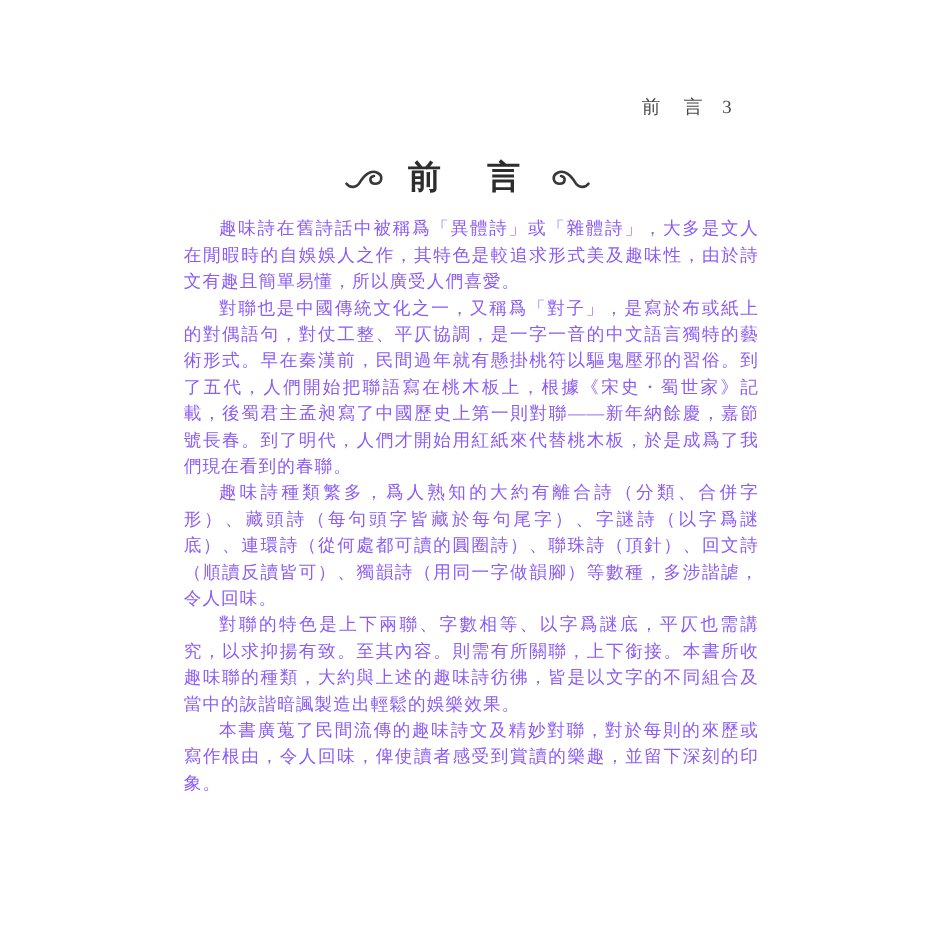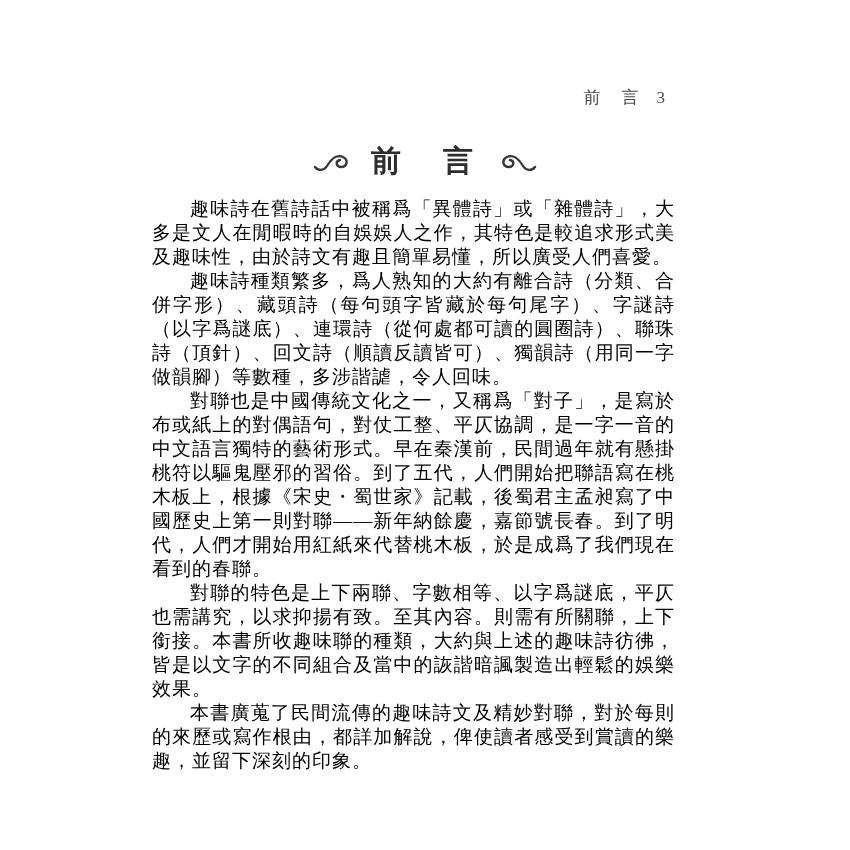--- a/index.html
+++ b/index.html
@@ -43,27 +43,27 @@
     font-weight: 600;
     color: #2d2d2d;
     letter-spacing: 6px;
     white-space: nowrap;
   }
   .flourish { display: inline-flex; align-items: center; }
   .flourish svg { display: block; }
   .flourish.mirrored svg { transform: scaleX(-1); }
   .content {
     position: absolute;
-    left: 152px;
+    left: 167px;
     top: 197px;
     width: 523px;
-    font-size: 19px;
+    font-size: 16px;
     line-height: 24px;
     letter-spacing: 1px;
-    color: #000000;
+    color: #8b5cf6;
     text-align: justify;
     text-justify: inter-ideograph;
   }
   .content p.para {
     margin: 0;
     text-indent: 2em;
   }
 </style>
 </head>
 <body>
@@ -83,19 +83,19 @@
     <h1 class="title-text">前　言</h1>
     <span class="flourish mirrored">
       <svg width="40" height="24" viewBox="0 0 40 24" xmlns="http://www.w3.org/2000/svg">
         <path d="M2 17 C5 21 11 21 14 16 C18 9 24 4 30 7 C36 10 34 17 28 17 C23 17 22 11 27 10" fill="none" stroke="#383838" stroke-width="2.4" stroke-linecap="round"></path>
       </svg>
     </span>
   </div>
 
   <div class="content">
       <p class="para">趣味詩在舊詩話中被稱爲「異體詩」或「雜體詩」，大多是文人在閒暇時的自娛娛人之作，其特色是較追求形式美及趣味性，由於詩文有趣且簡單易懂，所以廣受人們喜愛。</p>
+      <p class="para">對聯也是中國傳統文化之一，又稱爲「對子」，是寫於布或紙上的對偶語句，對仗工整、平仄協調，是一字一音的中文語言獨特的藝術形式。早在秦漢前，民間過年就有懸掛桃符以驅鬼壓邪的習俗。到了五代，人們開始把聯語寫在桃木板上，根據《宋史・蜀世家》記載，後蜀君主孟昶寫了中國歷史上第一則對聯——新年納餘慶，嘉節號長春。到了明代，人們才開始用紅紙來代替桃木板，於是成爲了我們現在看到的春聯。</p>
       <p class="para">趣味詩種類繁多，爲人熟知的大約有離合詩（分類、合併字形）、藏頭詩（每句頭字皆藏於每句尾字）、字謎詩（以字爲謎底）、連環詩（從何處都可讀的圓圈詩）、聯珠詩（頂針）、回文詩（順讀反讀皆可）、獨韻詩（用同一字做韻腳）等數種，多涉諧謔，令人回味。</p>
-      <p class="para">對聯也是中國傳統文化之一，又稱爲「對子」，是寫於布或紙上的對偶語句，對仗工整、平仄協調，是一字一音的中文語言獨特的藝術形式。早在秦漢前，民間過年就有懸掛桃符以驅鬼壓邪的習俗。到了五代，人們開始把聯語寫在桃木板上，根據《宋史・蜀世家》記載，後蜀君主孟昶寫了中國歷史上第一則對聯——新年納餘慶，嘉節號長春。到了明代，人們才開始用紅紙來代替桃木板，於是成爲了我們現在看到的春聯。</p>
       <p class="para">對聯的特色是上下兩聯、字數相等、以字爲謎底，平仄也需講究，以求抑揚有致。至其內容。則需有所關聯，上下銜接。本書所收趣味聯的種類，大約與上述的趣味詩彷彿，皆是以文字的不同組合及當中的詼諧暗諷製造出輕鬆的娛樂效果。</p>
-      <p class="para">本書廣蒐了民間流傳的趣味詩文及精妙對聯，對於每則的來歷或寫作根由，都詳加解說，俾使讀者感受到賞讀的樂趣，並留下深刻的印象。</p>
+      <p class="para">本書廣蒐了民間流傳的趣味詩文及精妙對聯，對於每則的來歷或寫作根由，令人回味，俾使讀者感受到賞讀的樂趣，並留下深刻的印象。</p>
     </div>
 
 </div>
 
 </body></html>

